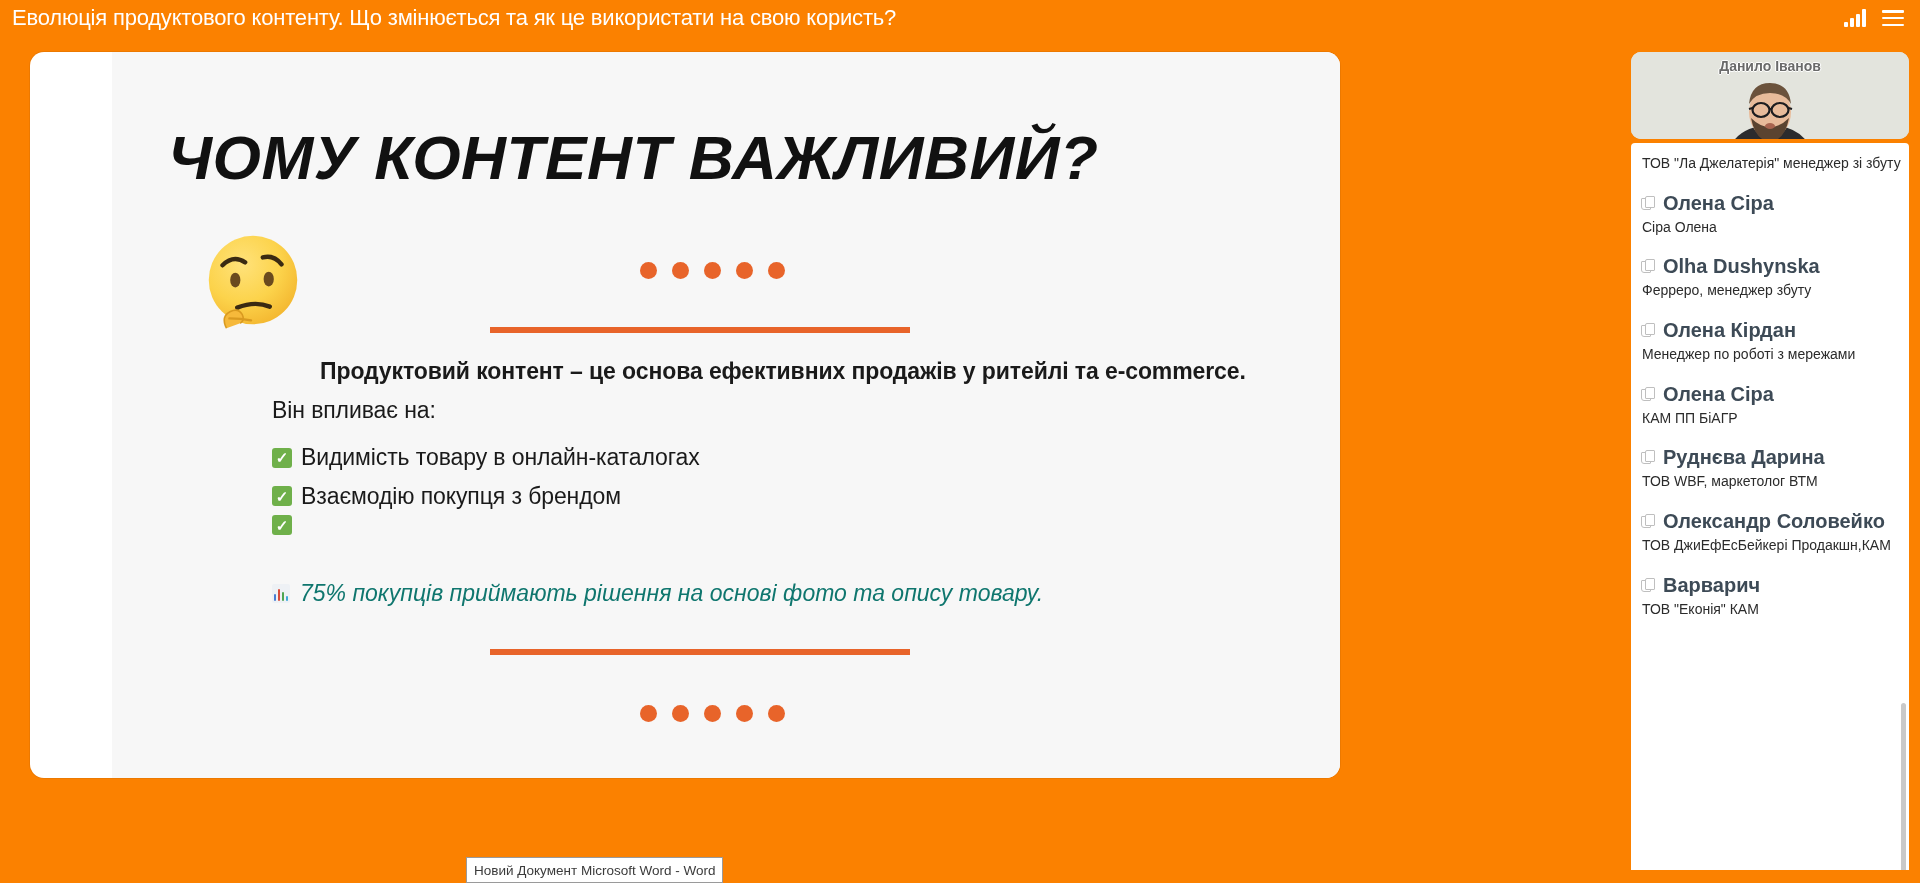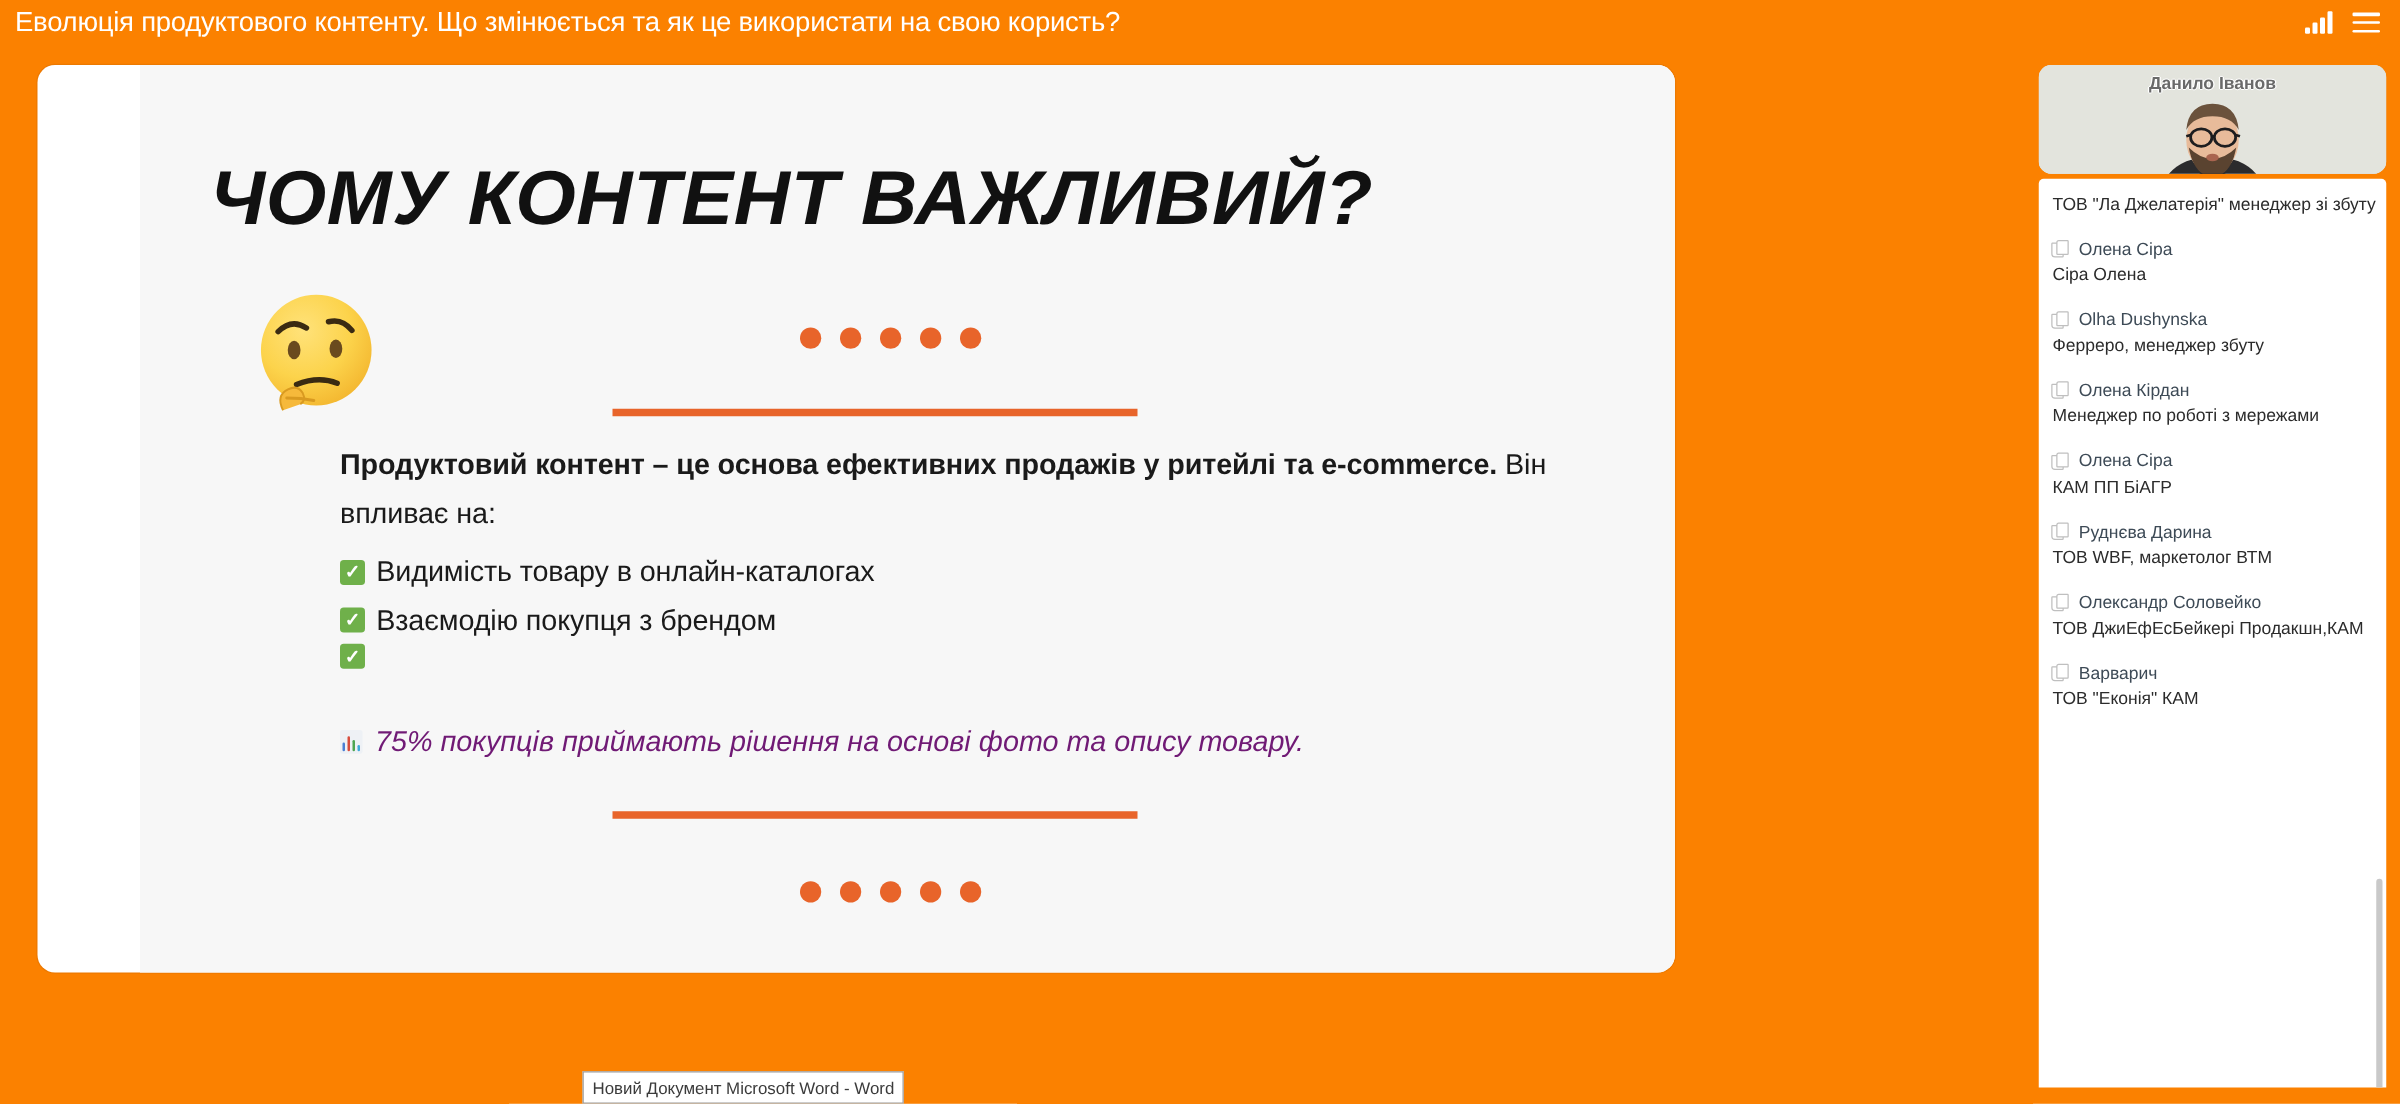--- a/index.html
+++ b/index.html
@@ -75,37 +75,37 @@
   #rule-bottom{ top:597px; }
 
   #body-block{
     position:absolute; left:160px; top:300px; width:1000px;
     color:#1a1a1a;
   }
   #lead{
     font-size:23px; line-height:1.7; letter-spacing:-0.1px;
     font-family:"Liberation Sans", sans-serif;
   }
-  #lead b{ font-weight:bold; }
+  #lead b{ font-weight:bold;margin-left:48px; }
 
   .check-list{ list-style:none; margin-top:8px; }
   .check-list li{
     font-size:23px; line-height:1.68; letter-spacing:-0.1px;
     display:flex; align-items:center; gap:9px;
   }
   .check-mark{
     display:inline-flex; align-items:center; justify-content:center;
     width:20px; height:20px; background:#6FB04A; border-radius:3px;
     color:#ffffff; font-size:15px; font-weight:bold; line-height:1;
     flex:0 0 auto;
   }
 
   #stat-line{
     position:absolute; left:160px; top:528px;
-    font-size:23px; font-style:italic; color:#701a75;
+    font-size:23px; font-style:italic; color:#0f766e;
     display:flex; align-items:center; gap:10px; white-space:nowrap;
   }
   .bar-icon{
     display:inline-flex; align-items:flex-end; gap:1.5px;
     width:18px; height:19px; background:#eef1f5; border-radius:2px;
     padding:3px 2px 2px 2px; flex:0 0 auto;
   }
   .bar-icon i{ display:block; width:3px; border-radius:1px; }
   .bar-icon i:nth-child(1){ height:7px;  background:#4A7FD4; }
   .bar-icon i:nth-child(2){ height:12px; background:#D84C3C; }
@@ -153,21 +153,21 @@
   }
   .copy-icon:before{
     content:""; position:absolute; left:0; top:2px; width:8px; height:10px;
     border:1.4px solid #8b8b8b; border-radius:1px 1px 1px 3px; background:#fff;
   }
   .copy-icon:after{
     content:""; position:absolute; left:4px; top:0px; width:8px; height:10px;
     border:1.4px solid #8b8b8b; border-radius:2px 1px 1px 1px; background:#fff;
   }
   .chat-author{
-    font-size:14px; font-weight:normal; color:#3d4a56; line-height:1.2;
+    font-size:20px; font-weight:bold; color:#3d4a56; line-height:1.2;
   }
   .chat-text{
     font-size:14px; color:#2b2b2b; line-height:1.55; padding-left:1px;
     word-wrap:break-word;
   }
   #chat-scrollbar{
     position:absolute; right:3px; width:5px; border-radius:3px;
     background:#c9c9c9; top:560px; height:195px;
   }
 

